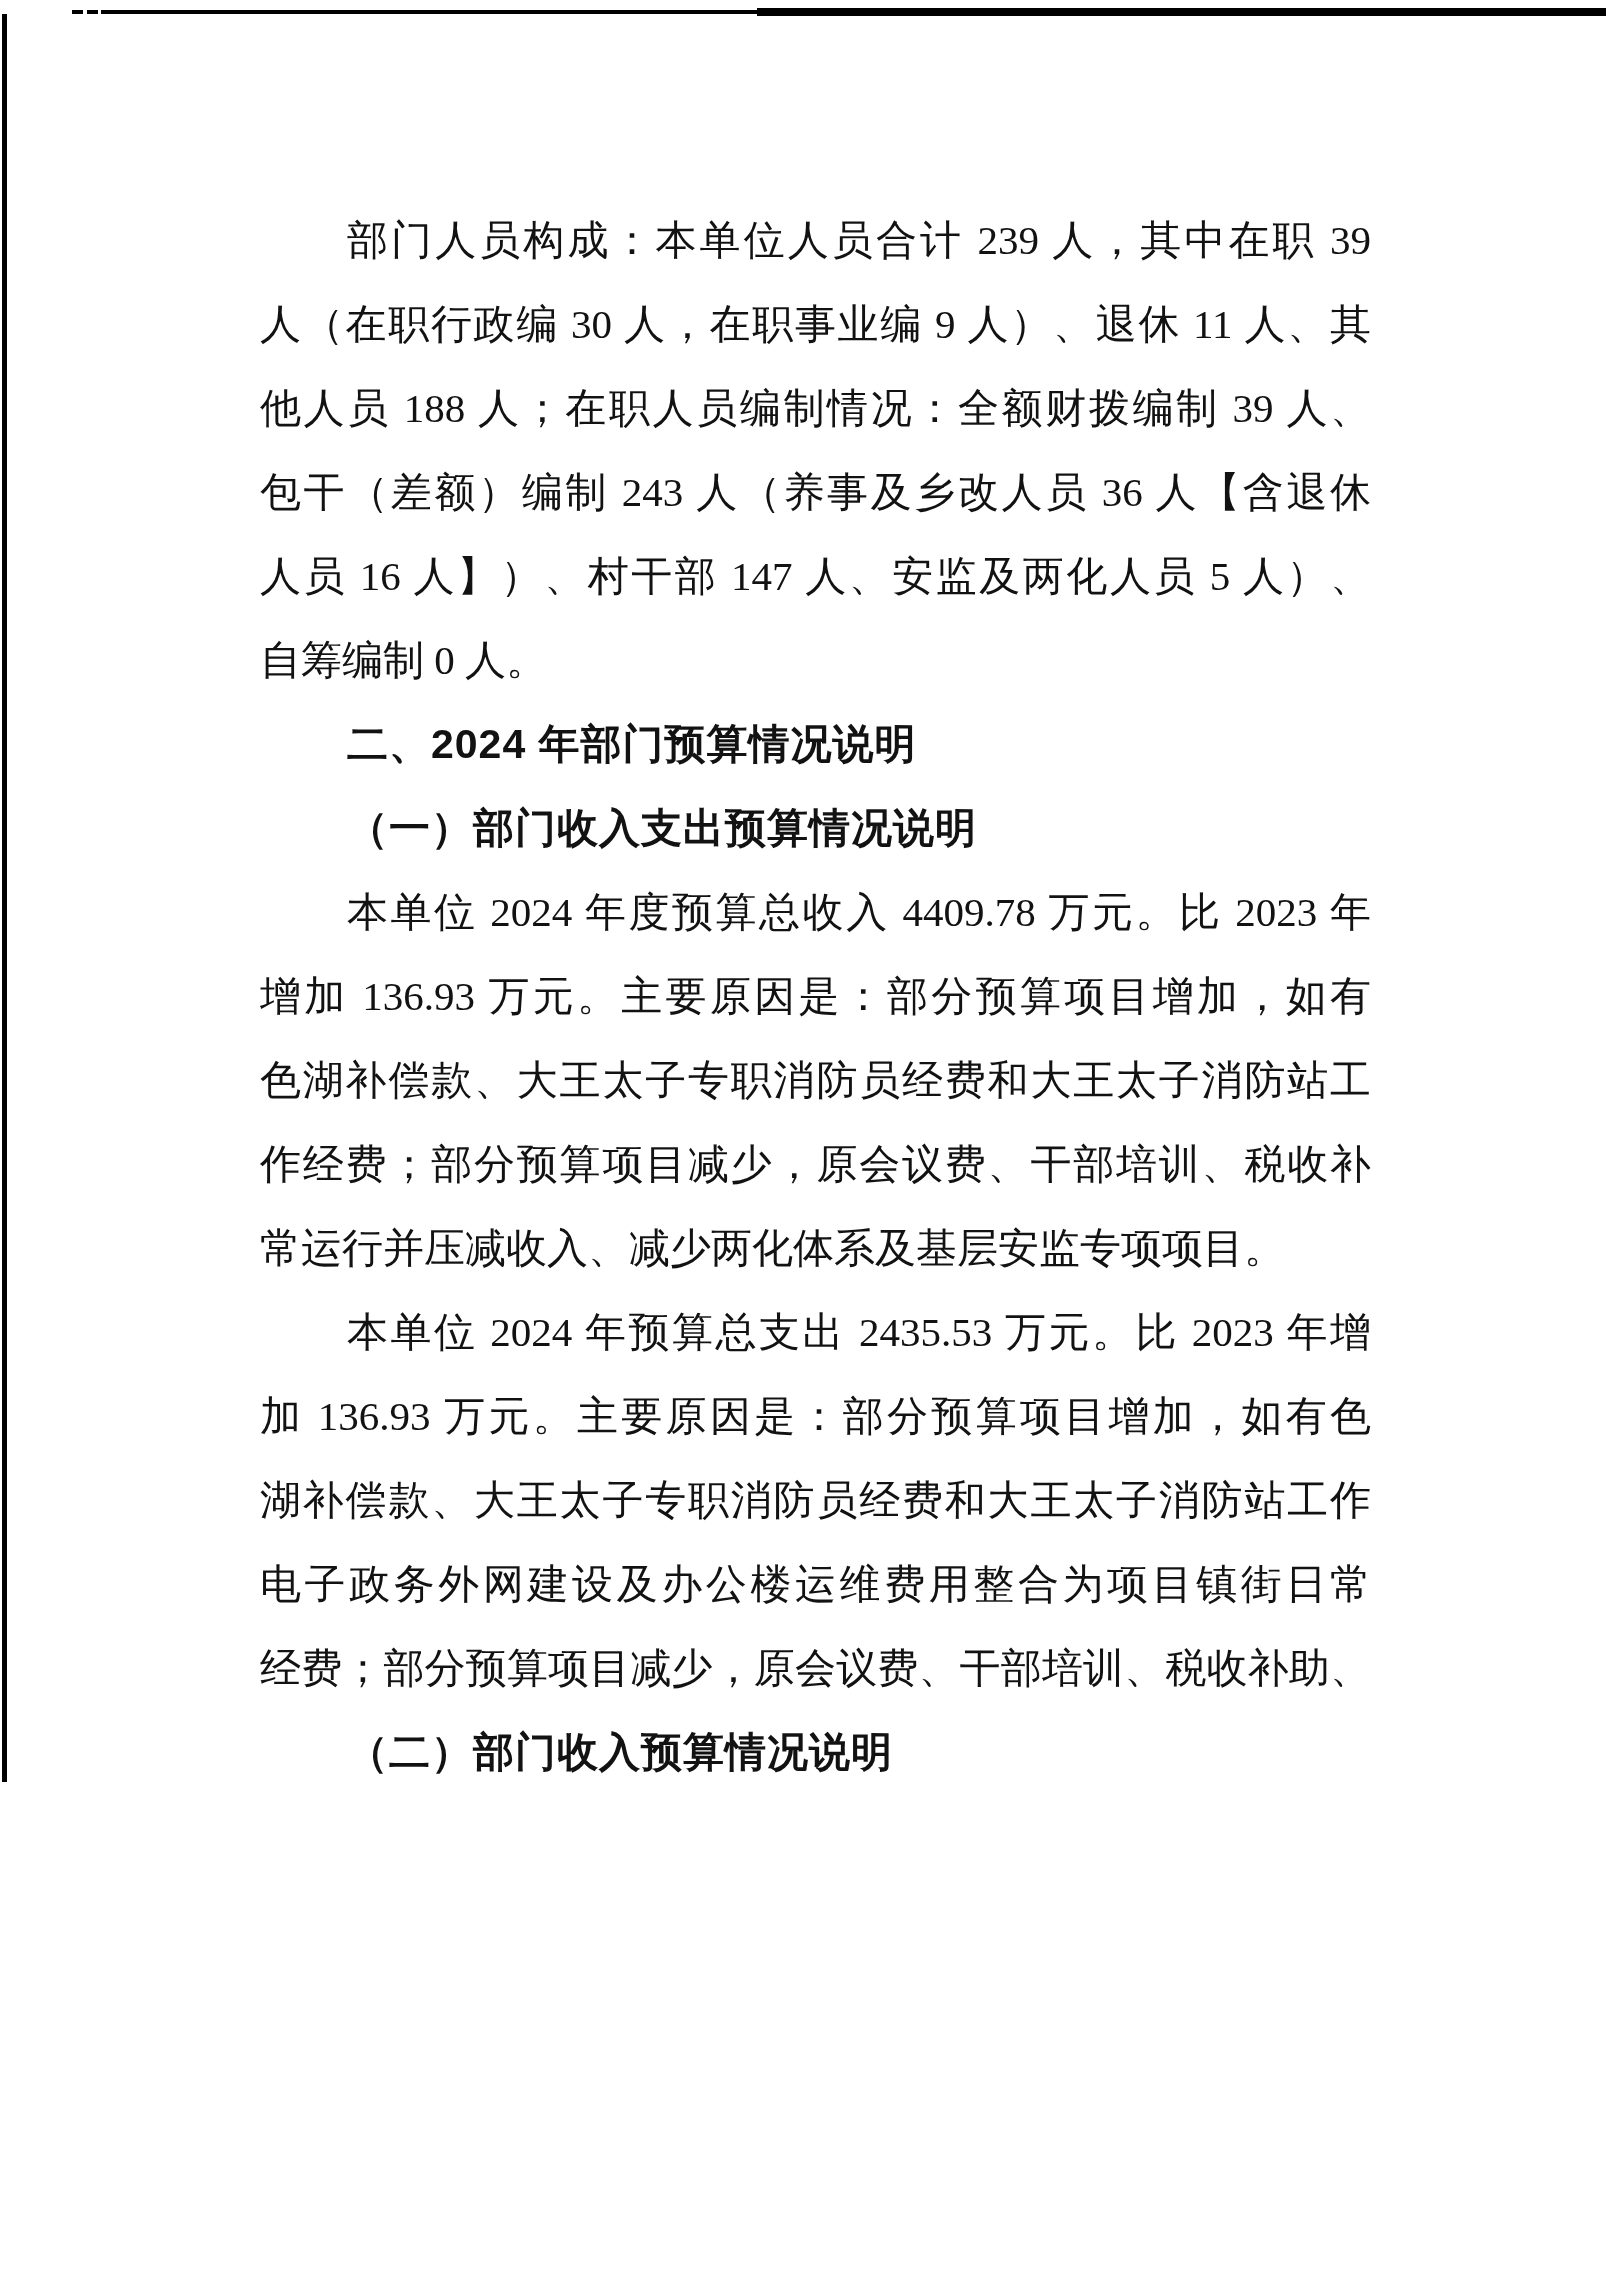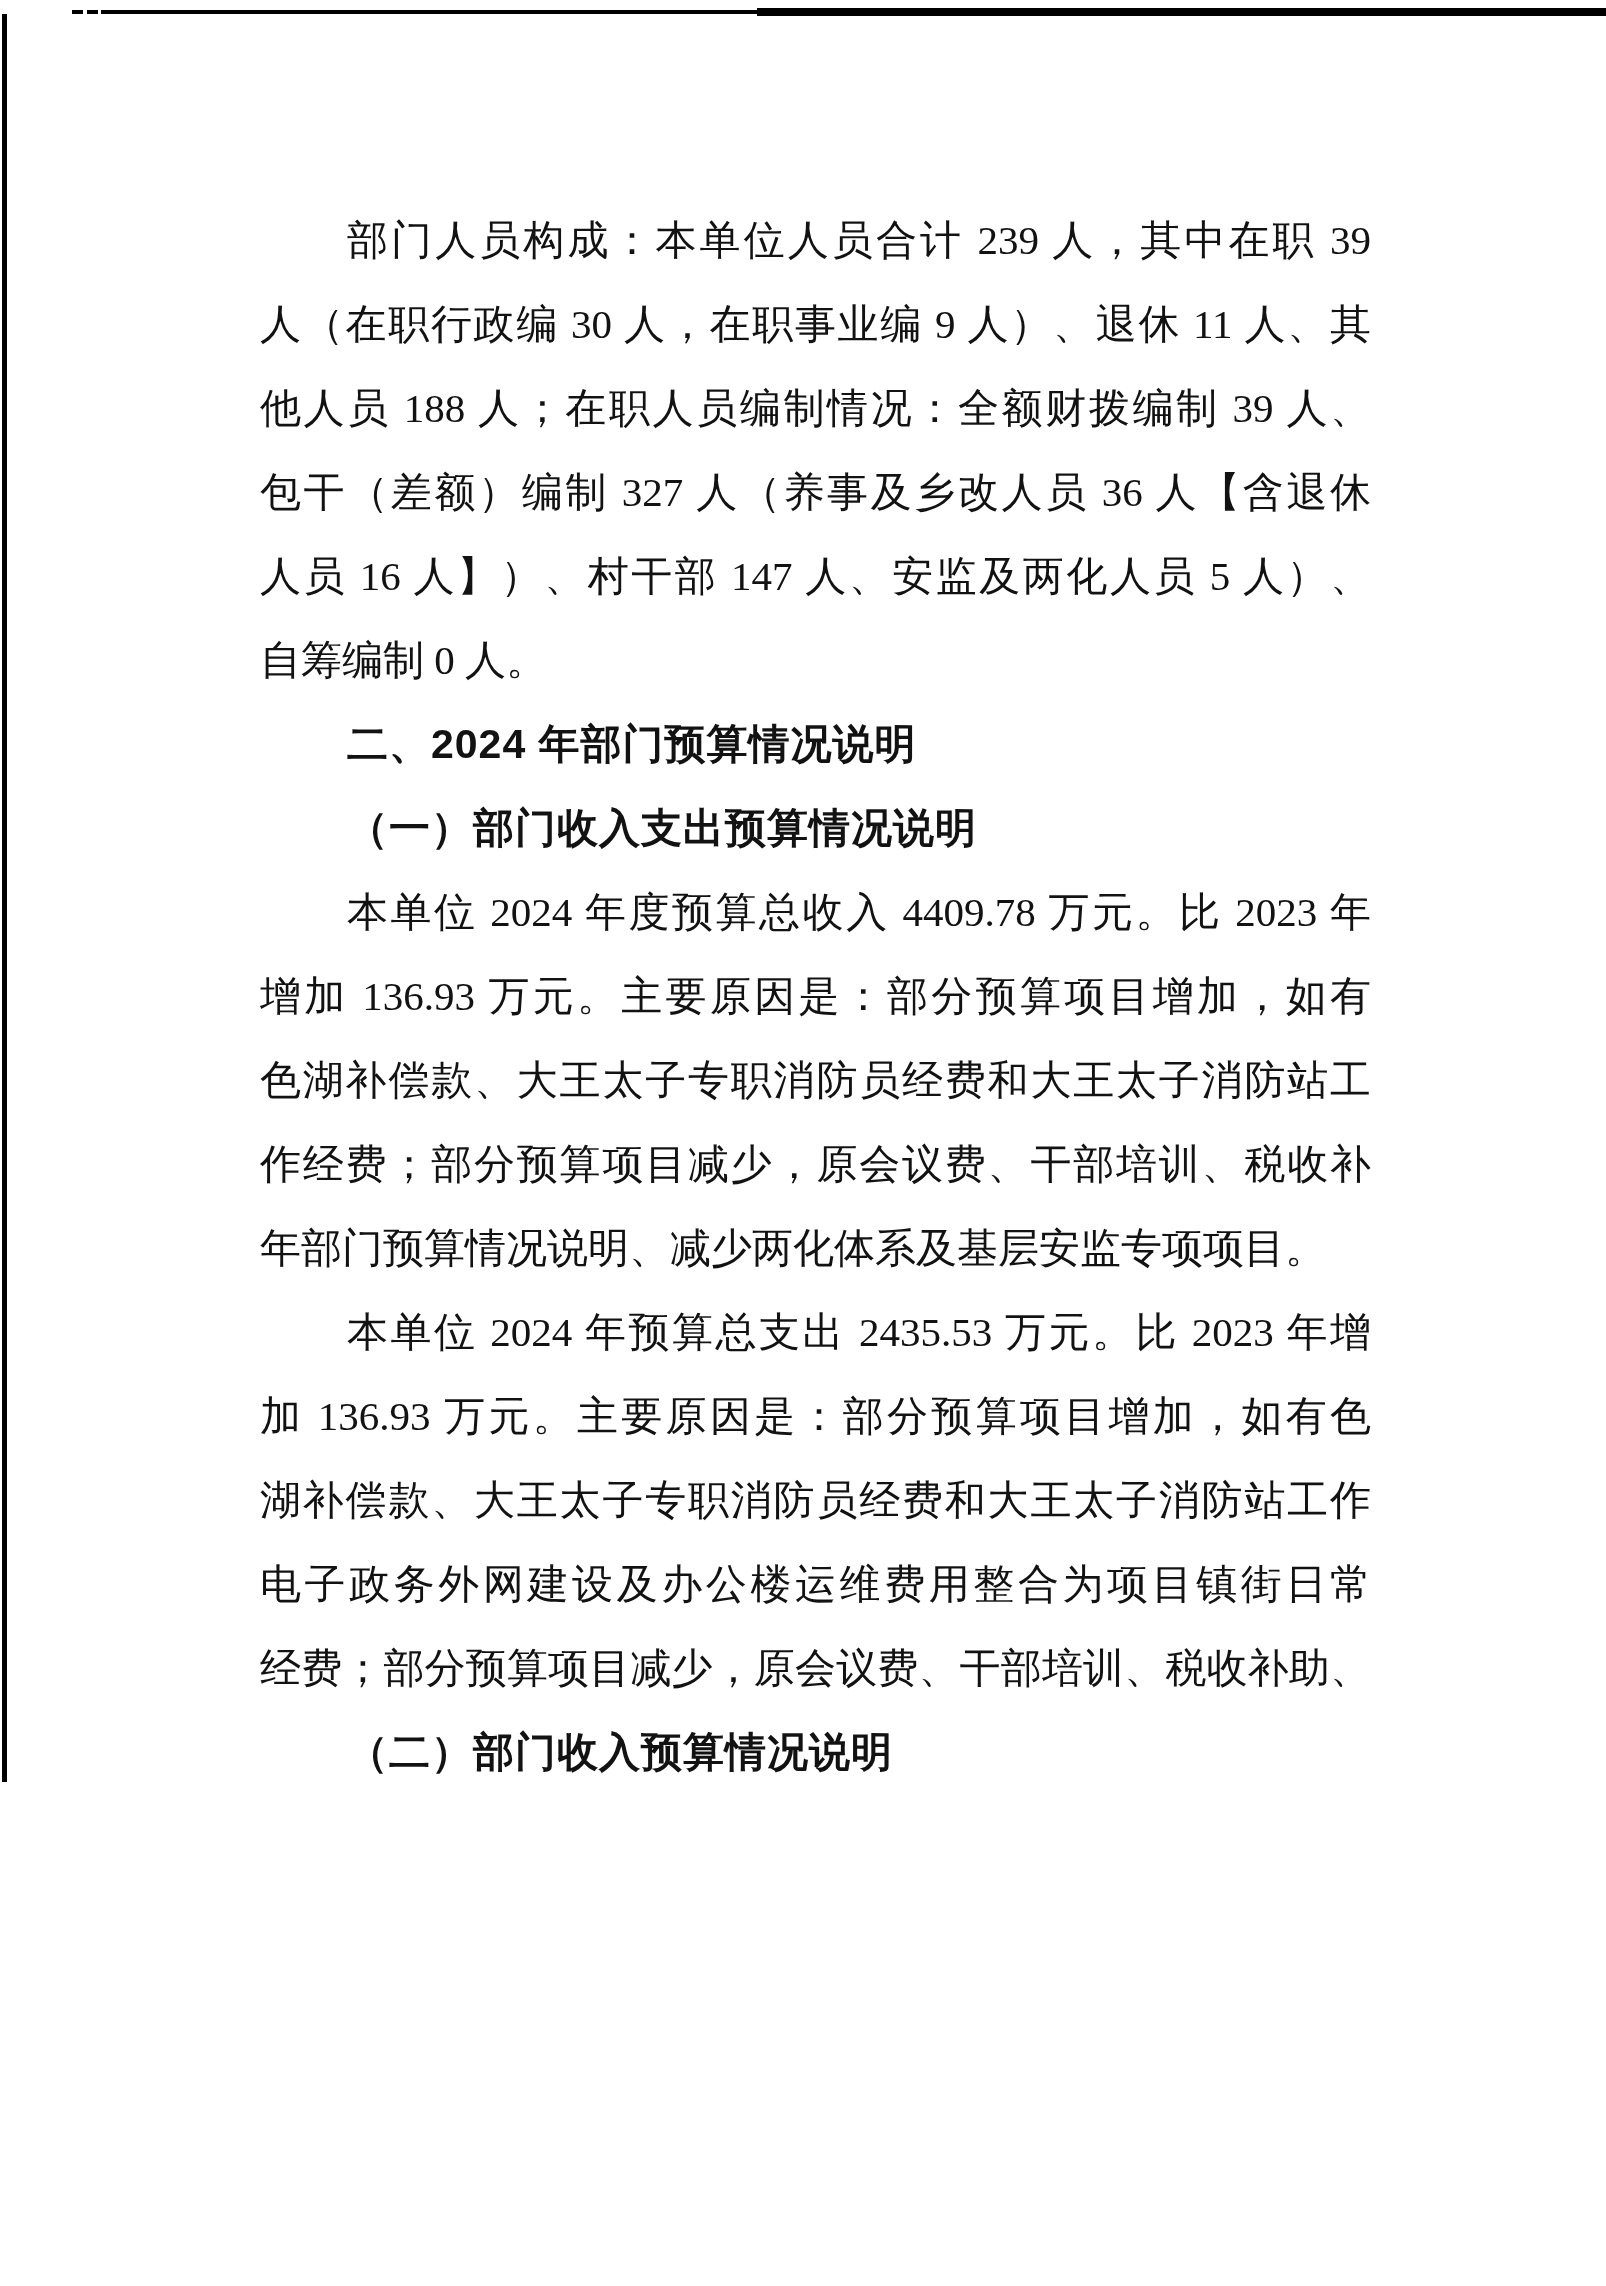--- a/index.html
+++ b/index.html
@@ -80,30 +80,30 @@
   <div class="mark bottom-speck-2"></div>
   <div class="smudge smudge-a1"></div>
   <div class="smudge smudge-a2"></div>
   <div class="smudge smudge-a3"></div>
   <div class="smudge smudge-b"></div>
 
   <div class="textblock">
     <div class="ln indent just">部门人员构成：本单位人员合计 239 人，其中在职 39</div>
     <div class="ln just">人（在职行政编 30 人，在职事业编 9 人）、退休 11 人、其</div>
     <div class="ln just">他人员 188 人；在职人员编制情况：全额财拨编制 39 人、</div>
-    <div class="ln just">包干（差额）编制 327 人（养事及乡改人员 36 人【含退休</div>
+    <div class="ln just">包干（差额）编制 243 人（养事及乡改人员 36 人【含退休</div>
     <div class="ln just">人员 16 人】）、村干部 147 人、安监及两化人员 5 人）、</div>
     <div class="ln">自筹编制 0 人。</div>
     <div class="ln indent heading">二、2024 年部门预算情况说明</div>
     <div class="ln indent heading">（一）部门收入支出预算情况说明</div>
     <div class="ln indent just">本单位 2024 年度预算总收入 4409.78 万元。比 2023 年</div>
     <div class="ln just">增加 136.93 万元。主要原因是：部分预算项目增加，如有</div>
     <div class="ln just">色湖补偿款、大王太子专职消防员经费和大王太子消防站工</div>
     <div class="ln just">作经费；部分预算项目减少，原会议费、干部培训、税收补</div>
-    <div class="ln">年部门预算情况说明、减少两化体系及基层安监专项项目。</div>
+    <div class="ln">常运行并压减收入、减少两化体系及基层安监专项项目。</div>
     <div class="ln indent just">本单位 2024 年预算总支出 2435.53 万元。比 2023 年增</div>
     <div class="ln just">加 136.93 万元。主要原因是：部分预算项目增加，如有色</div>
     <div class="ln just">湖补偿款、大王太子专职消防员经费和大王太子消防站工作</div>
     <div class="ln just">电子政务外网建设及办公楼运维费用整合为项目镇街日常</div>
     <div class="ln just">经费；部分预算项目减少，原会议费、干部培训、税收补助、</div>
     <div class="ln indent heading">（二）部门收入预算情况说明</div>
   </div>
 
 </div>
 

